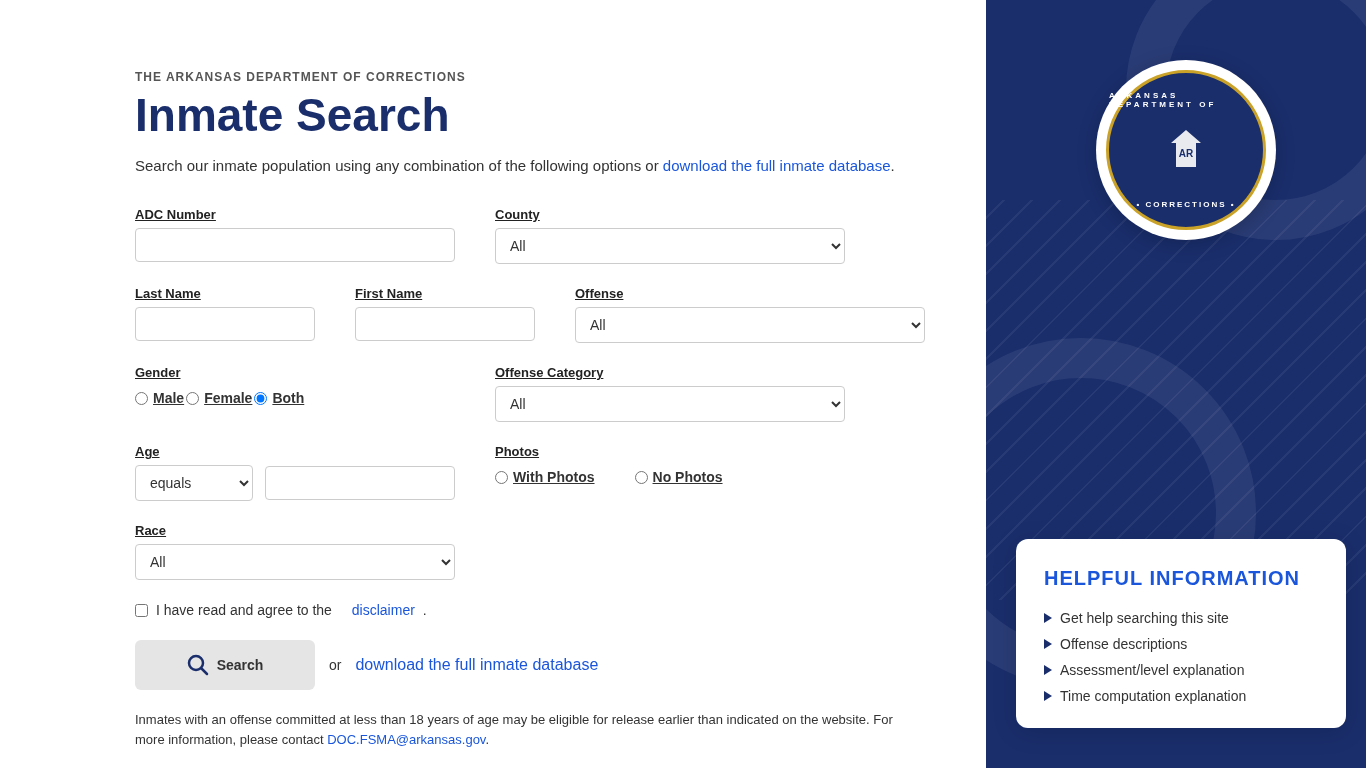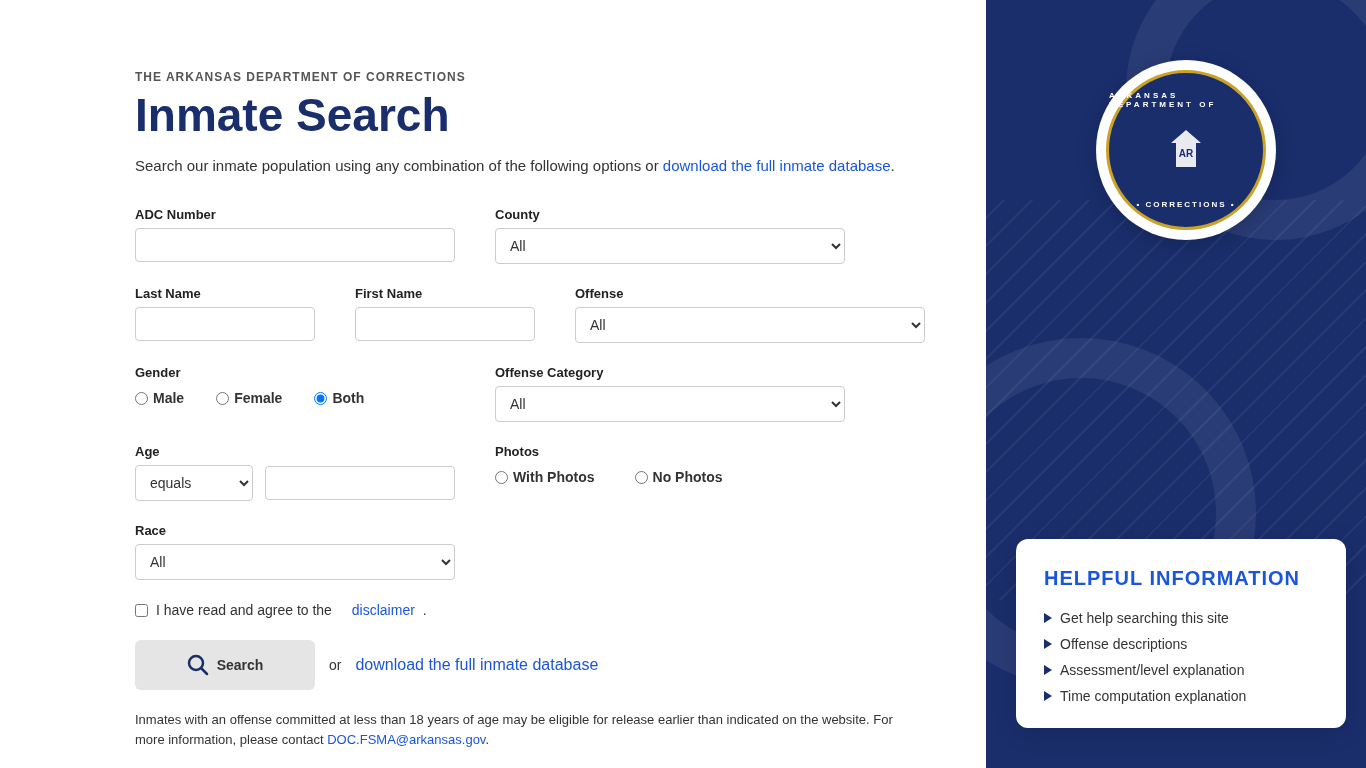--- a/index.html
+++ b/index.html
@@ -175,20 +175,21 @@
     }
 
     .form-group.full-right {
       flex: 0 0 350px;
     }
 
     label {
       font-size: 13px;
       font-weight: bold;
       color: #222;
+      text-decoration: underline;
     }
 
     input[type="text"] {
       border: 1.5px solid #ccc;
       border-radius: 4px;
       padding: 8px 10px;
       font-size: 14px;
       color: #333;
       width: 100%;
       outline: none;
@@ -201,21 +202,21 @@
       font-size: 14px;
       color: #333;
       background: #fff;
       width: 100%;
       outline: none;
       appearance: auto;
     }
 
     .gender-options {
       display: flex;
-      gap: 32px;
+      gap: 2px;
       align-items: center;
       padding-top: 4px;
     }
 
     .radio-label {
       display: flex;
       align-items: center;
       gap: 5px;
       font-size: 14px;
       color: #333;

